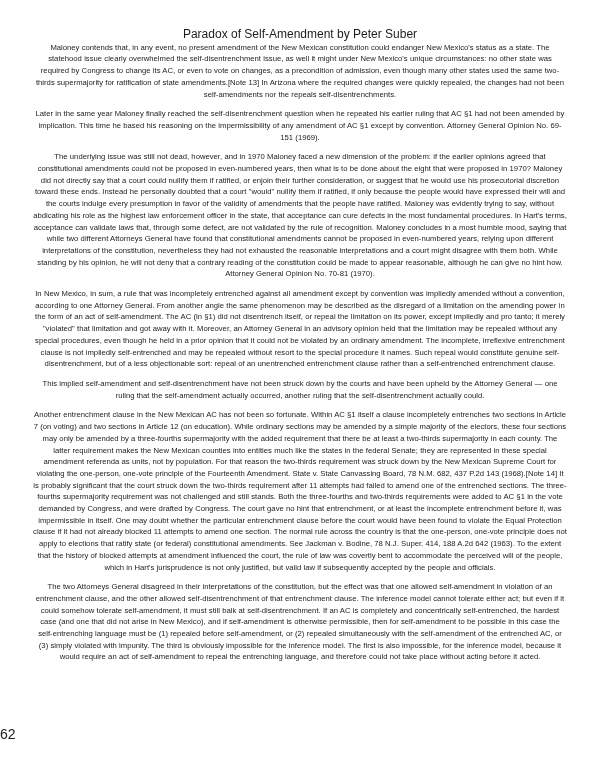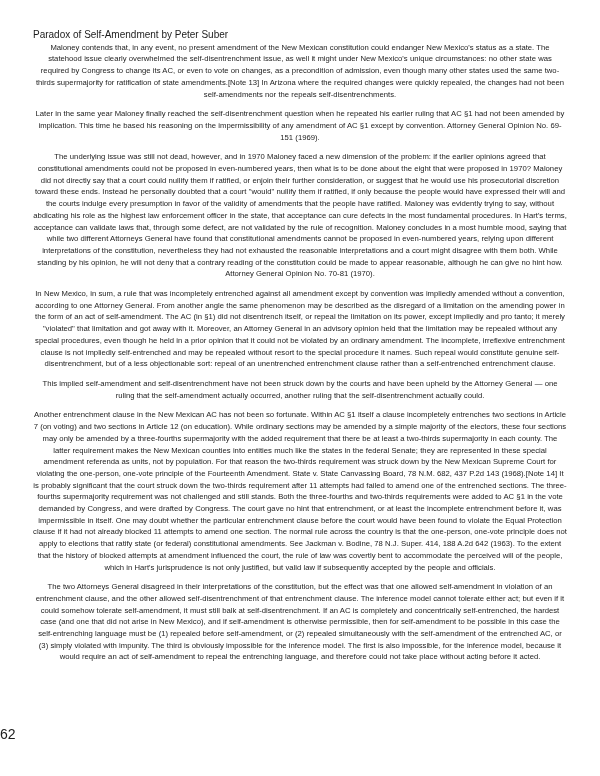--- a/index.html
+++ b/index.html
@@ -17,22 +17,22 @@
     color: #1c1c1c;
     overflow: hidden;
   }
   .content {
     position: absolute;
     top: 29px;
     left: 33px;
     right: 33px;
   }
   .running-header {
-    text-align: left;
-    font-size: 10px;
+    text-align: center;
+    font-size: 12px;
     line-height: 11.7px;
     margin: 0 0 1px 0;
     color: #1c1c1c;
   }
   .content p {
     font-size: 7.7px;
     line-height: 11.7px;
     margin: 0 0 8px 0;
     text-align: center;
     word-spacing: 0.1px;

